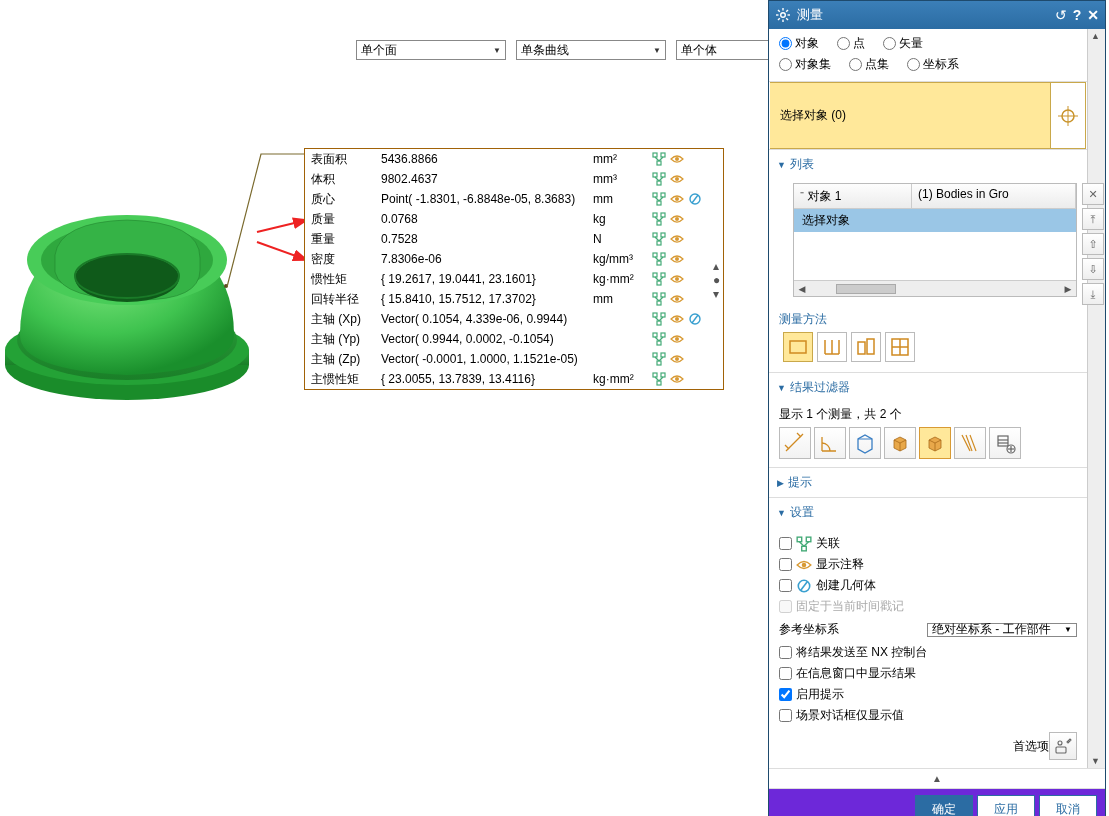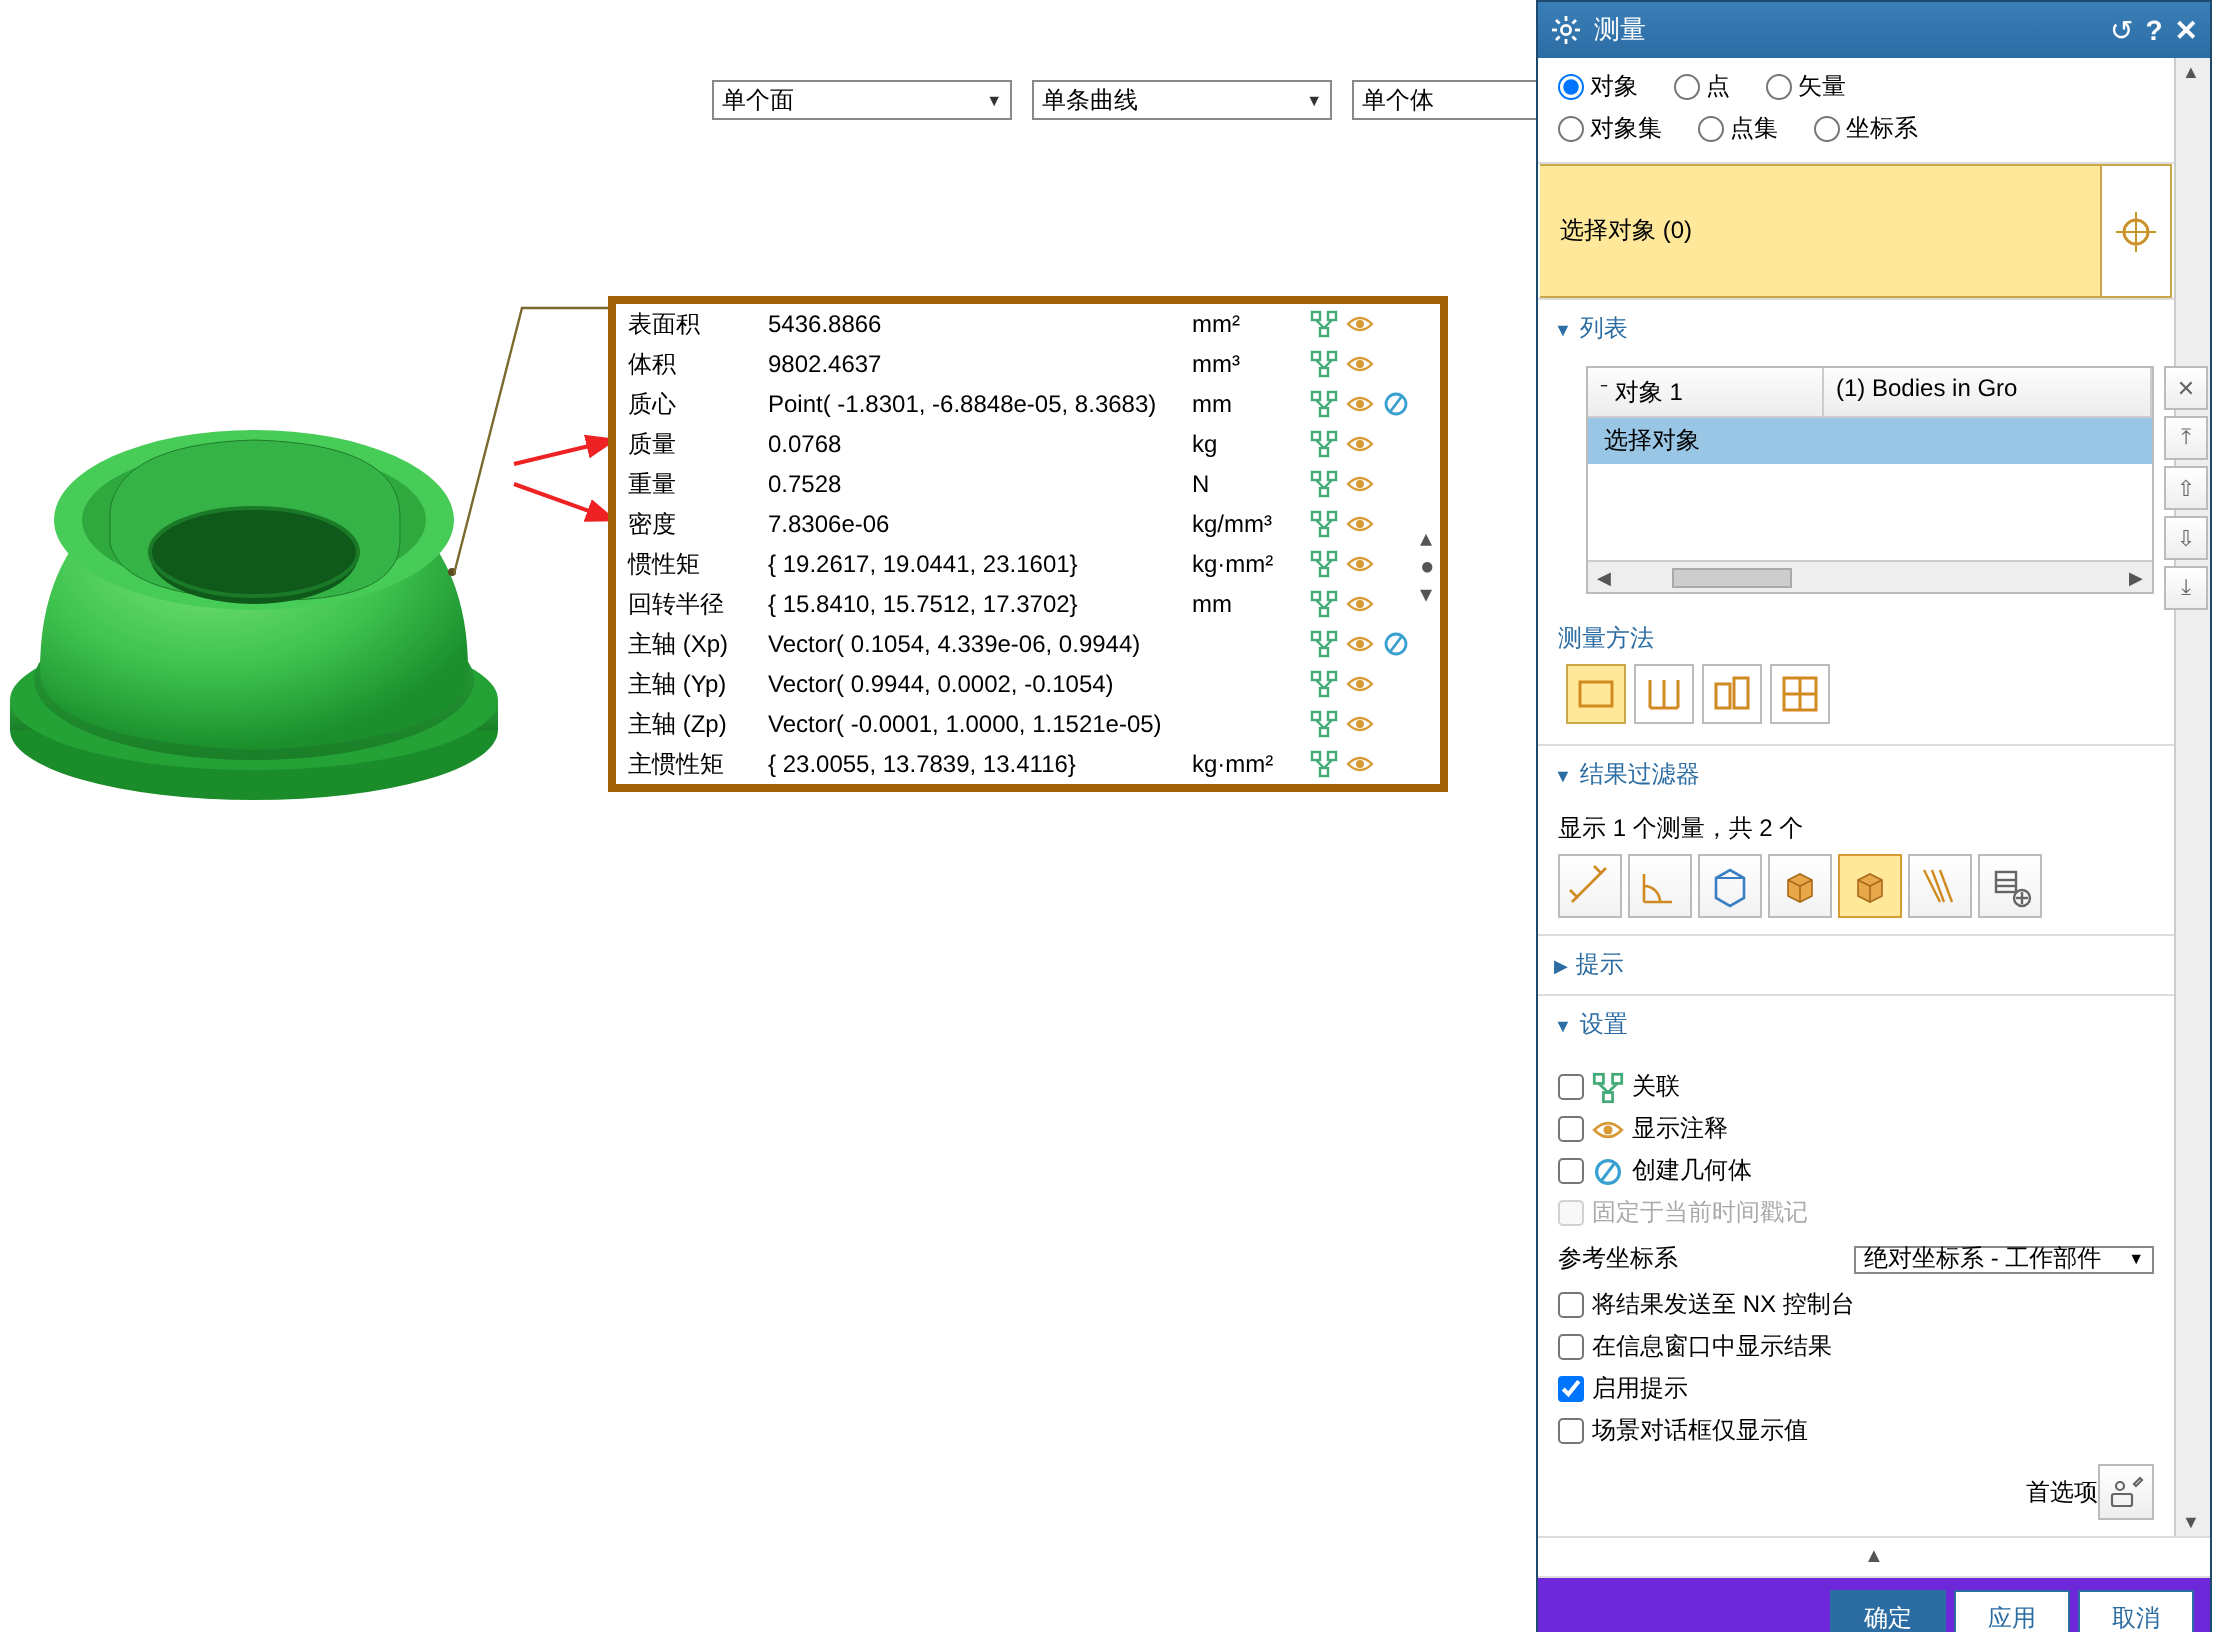--- a/index.html
+++ b/index.html
@@ -13,21 +13,21 @@
 
 .model { position: absolute; left: 0; top: 200px; width: 255px; height: 210px; }
 
 
 .leader { position: absolute; left: 225px; top: 152px; }
 
 
 .red-arrows { position: absolute; left: 255px; top: 212px; }
 
 
-.prop-table { position: absolute; left: 304px; top: 148px; width: 420px; border: 4px solid #a16207; background: #fff; }
+.prop-table { position: absolute; left: 304px; top: 148px; width: 420px; border: 1px solid #a16207; background: #fff; }
 .prop-row { display: flex; height: 20px; align-items: center; border-bottom: 0; }
 .prop-row > div { padding: 0 6px; }
 .c-label { width: 70px; }
 .c-value { width: 212px; }
 .c-unit  { width: 58px; }
 .c-icons { flex: 1; display: flex; gap: 2px; align-items: center; }
 .micon { width: 16px; height: 16px; display: inline-flex; align-items: center; justify-content: center; }
 .micon svg { width: 14px; height: 14px; }
 .vbar { position: absolute; right: 2px; top: 110px; width: 8px; height: 24px; display: flex; flex-direction: column; justify-content: space-between; color: #555; font-size: 8px; }
 

